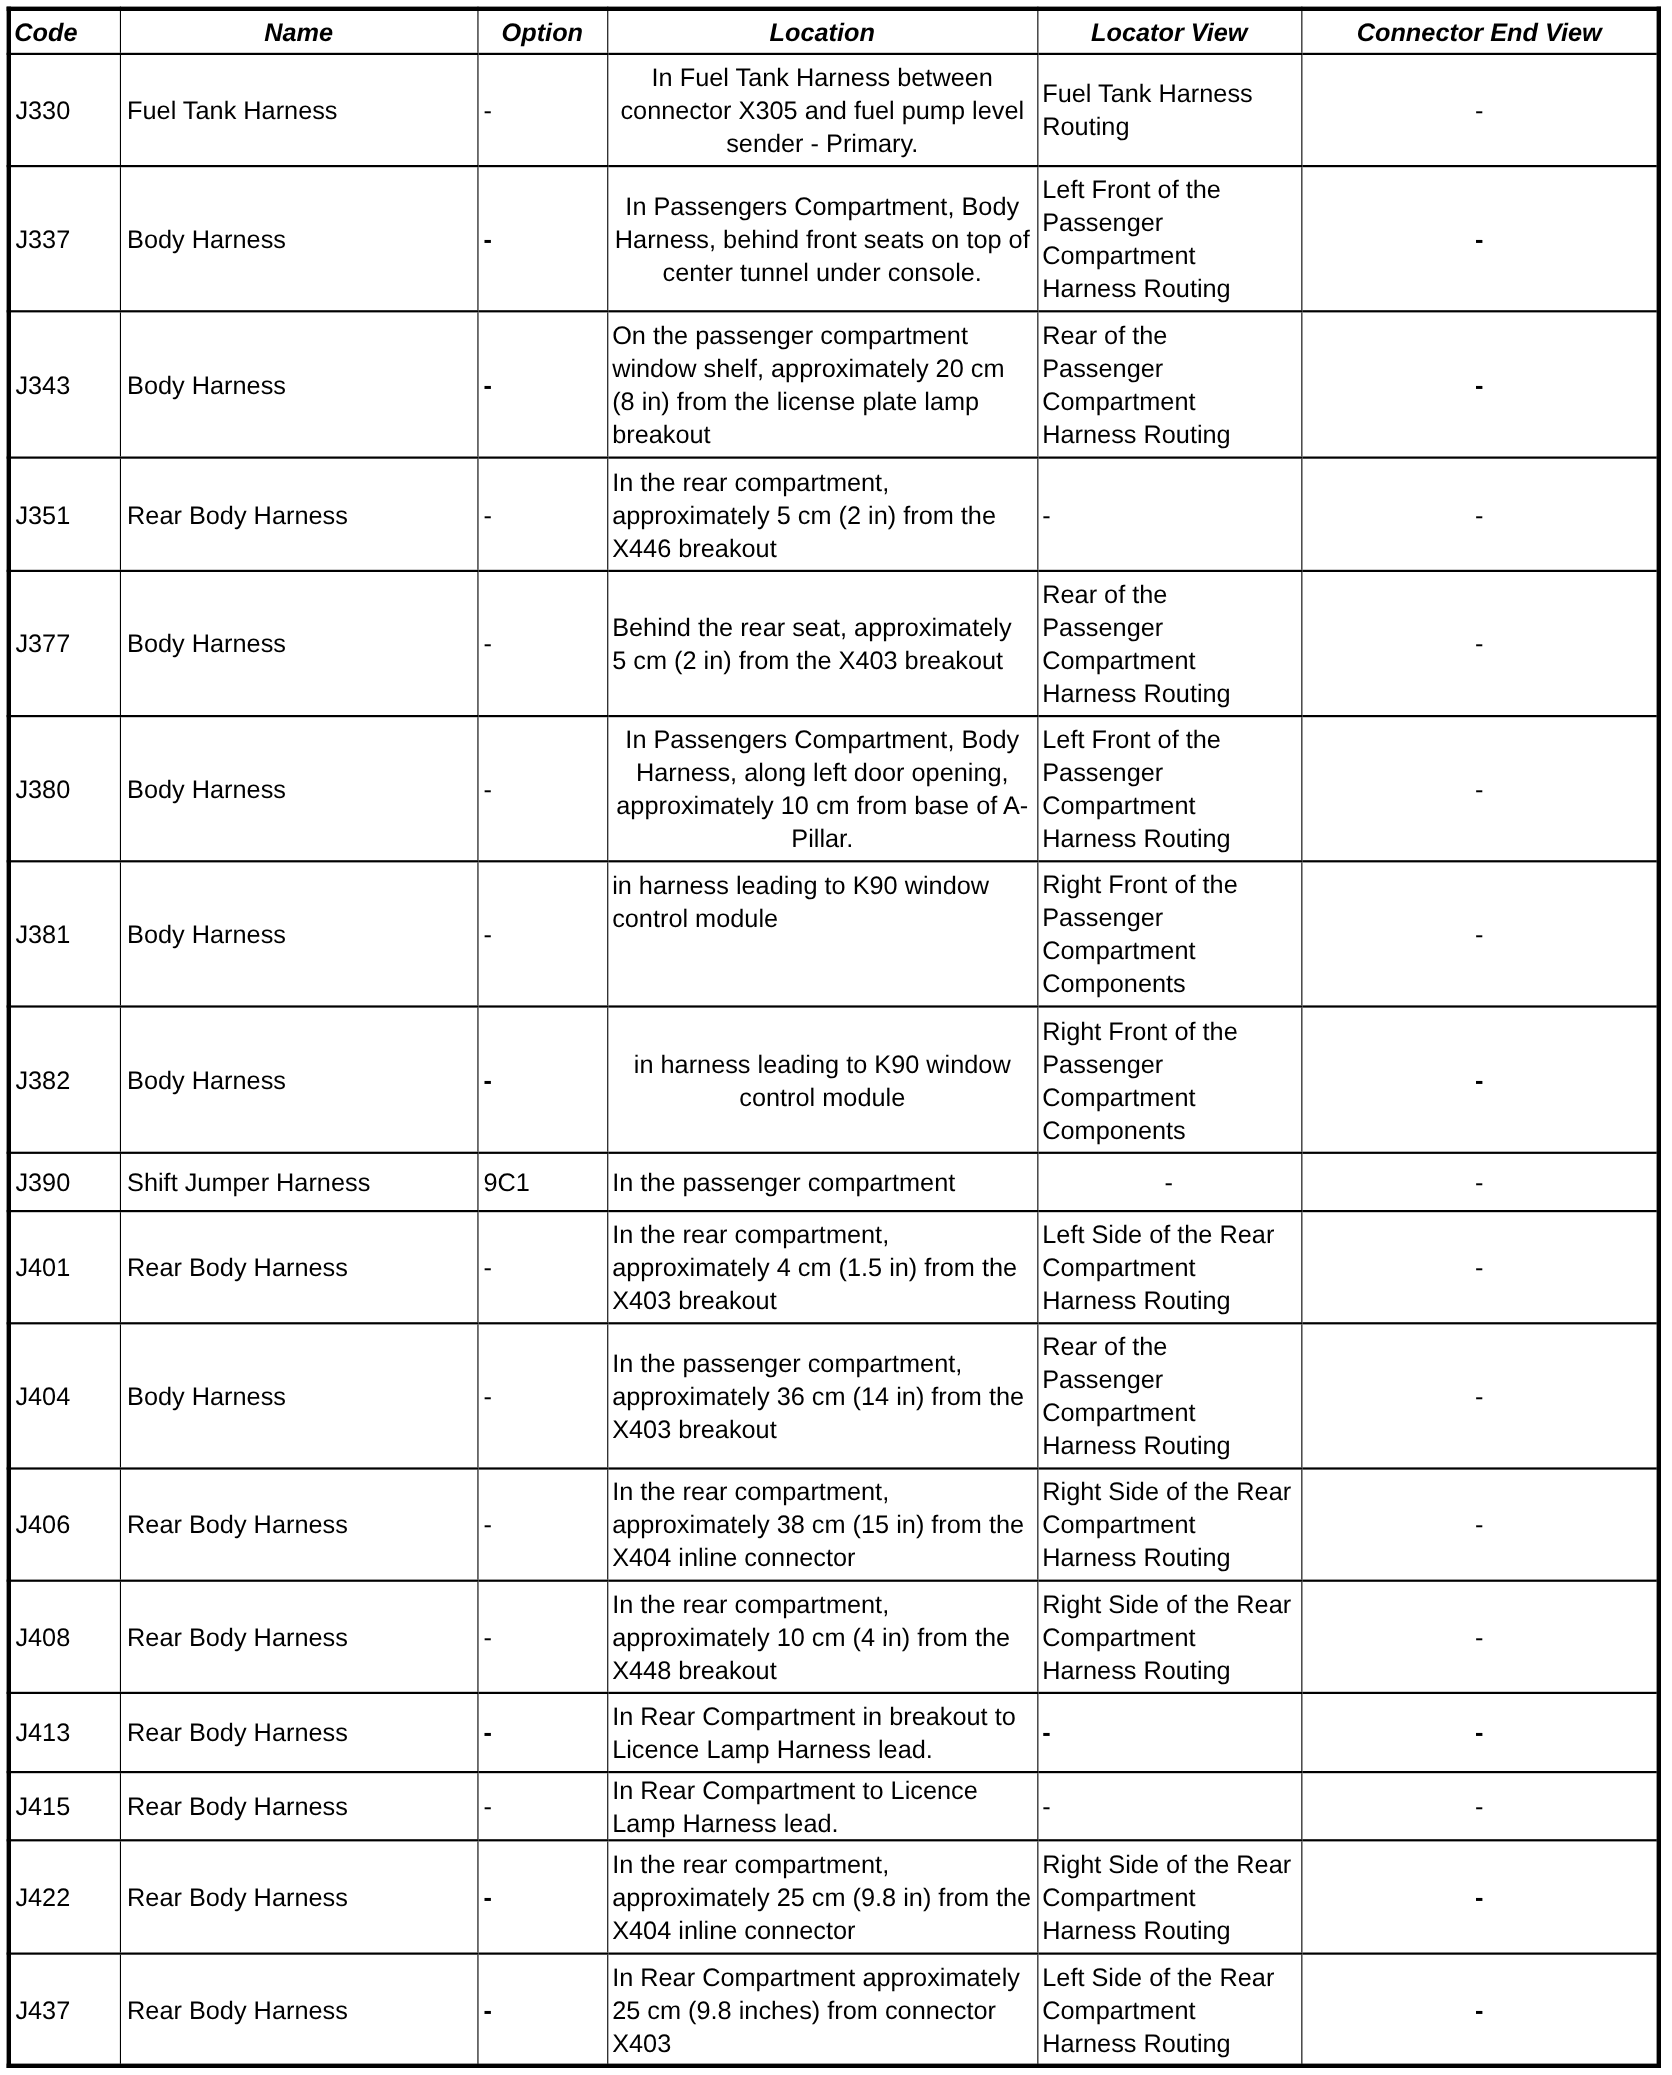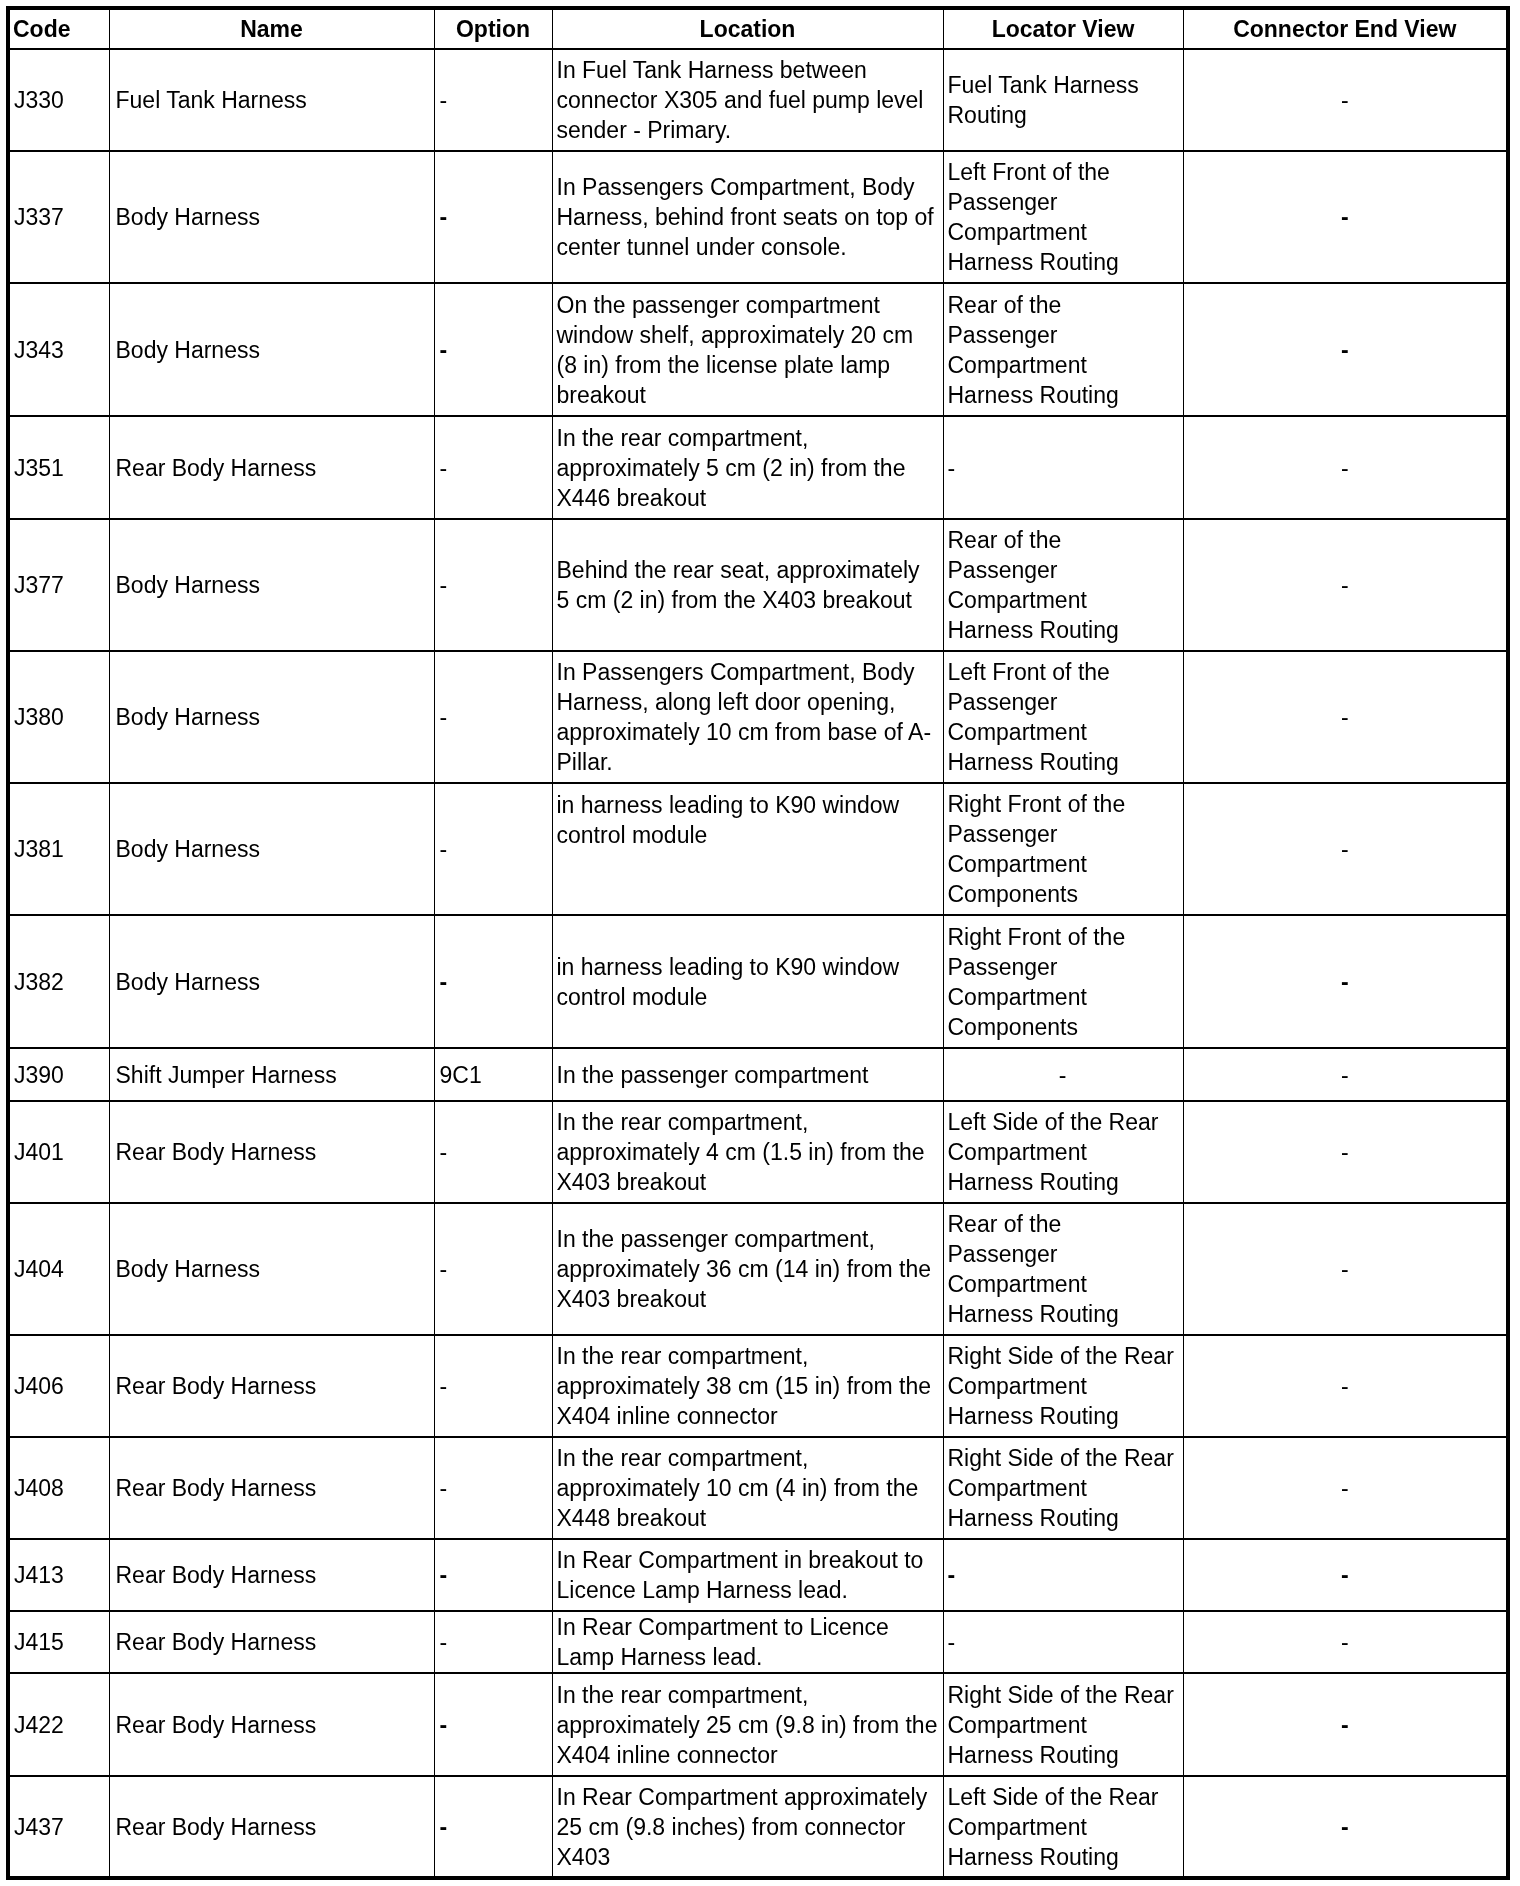--- a/index.html
+++ b/index.html
@@ -5,27 +5,27 @@
   html, body { margin: 0; padding: 0; background: #ffffff; }
   body { width: 1520px; height: 1886px; position: relative; overflow: hidden;
          font-family: "Liberation Sans", "DejaVu Sans", sans-serif; color: #000; }
   .tbl { position: absolute; left: 6px; top: 6px; width: 1500px;
          border-collapse: collapse; table-layout: fixed;
          border: 4px solid #000; }
   .tbl th, .tbl td { border-left: 1.5px solid #000; border-right: 1.5px solid #000;
                      border-top: 2.5px solid #000; border-bottom: 2.5px solid #000;
                      padding: 0 5px; font-size: 23px; line-height: 30px;
                      vertical-align: middle; overflow: hidden; }
-  .tbl th { font-weight: bold; text-align: center; height: 38px; font-size: 23px; }
+  .tbl th { font-weight: bold; text-align: center; height: 38px; font-size: 23px; font-style: italic; }
   .tbl th.code-h { text-align: left; padding-left: 3px; }
   .tbl td.code { padding-left: 4px; margin-top: 48px; }
   .tbl td.name { padding-left: 6px; }
   .tbl td.opt { padding-left: 5px; }
   .tbl td.loc { padding-left: 4px; padding-right: 4px; }
-  .tbl td.loc.center { text-align: left; }
+  .tbl td.loc.center { text-align: center; }
   .tbl td.locv { padding-left: 4px; }
   .tbl td.locv.center { text-align: center; }
   .tbl td.conn { text-align: center; }
   .dash-bold { font-weight: bold; }
 </style>
 </head>
 <body>
 
 <table class="tbl">
   <colgroup>

